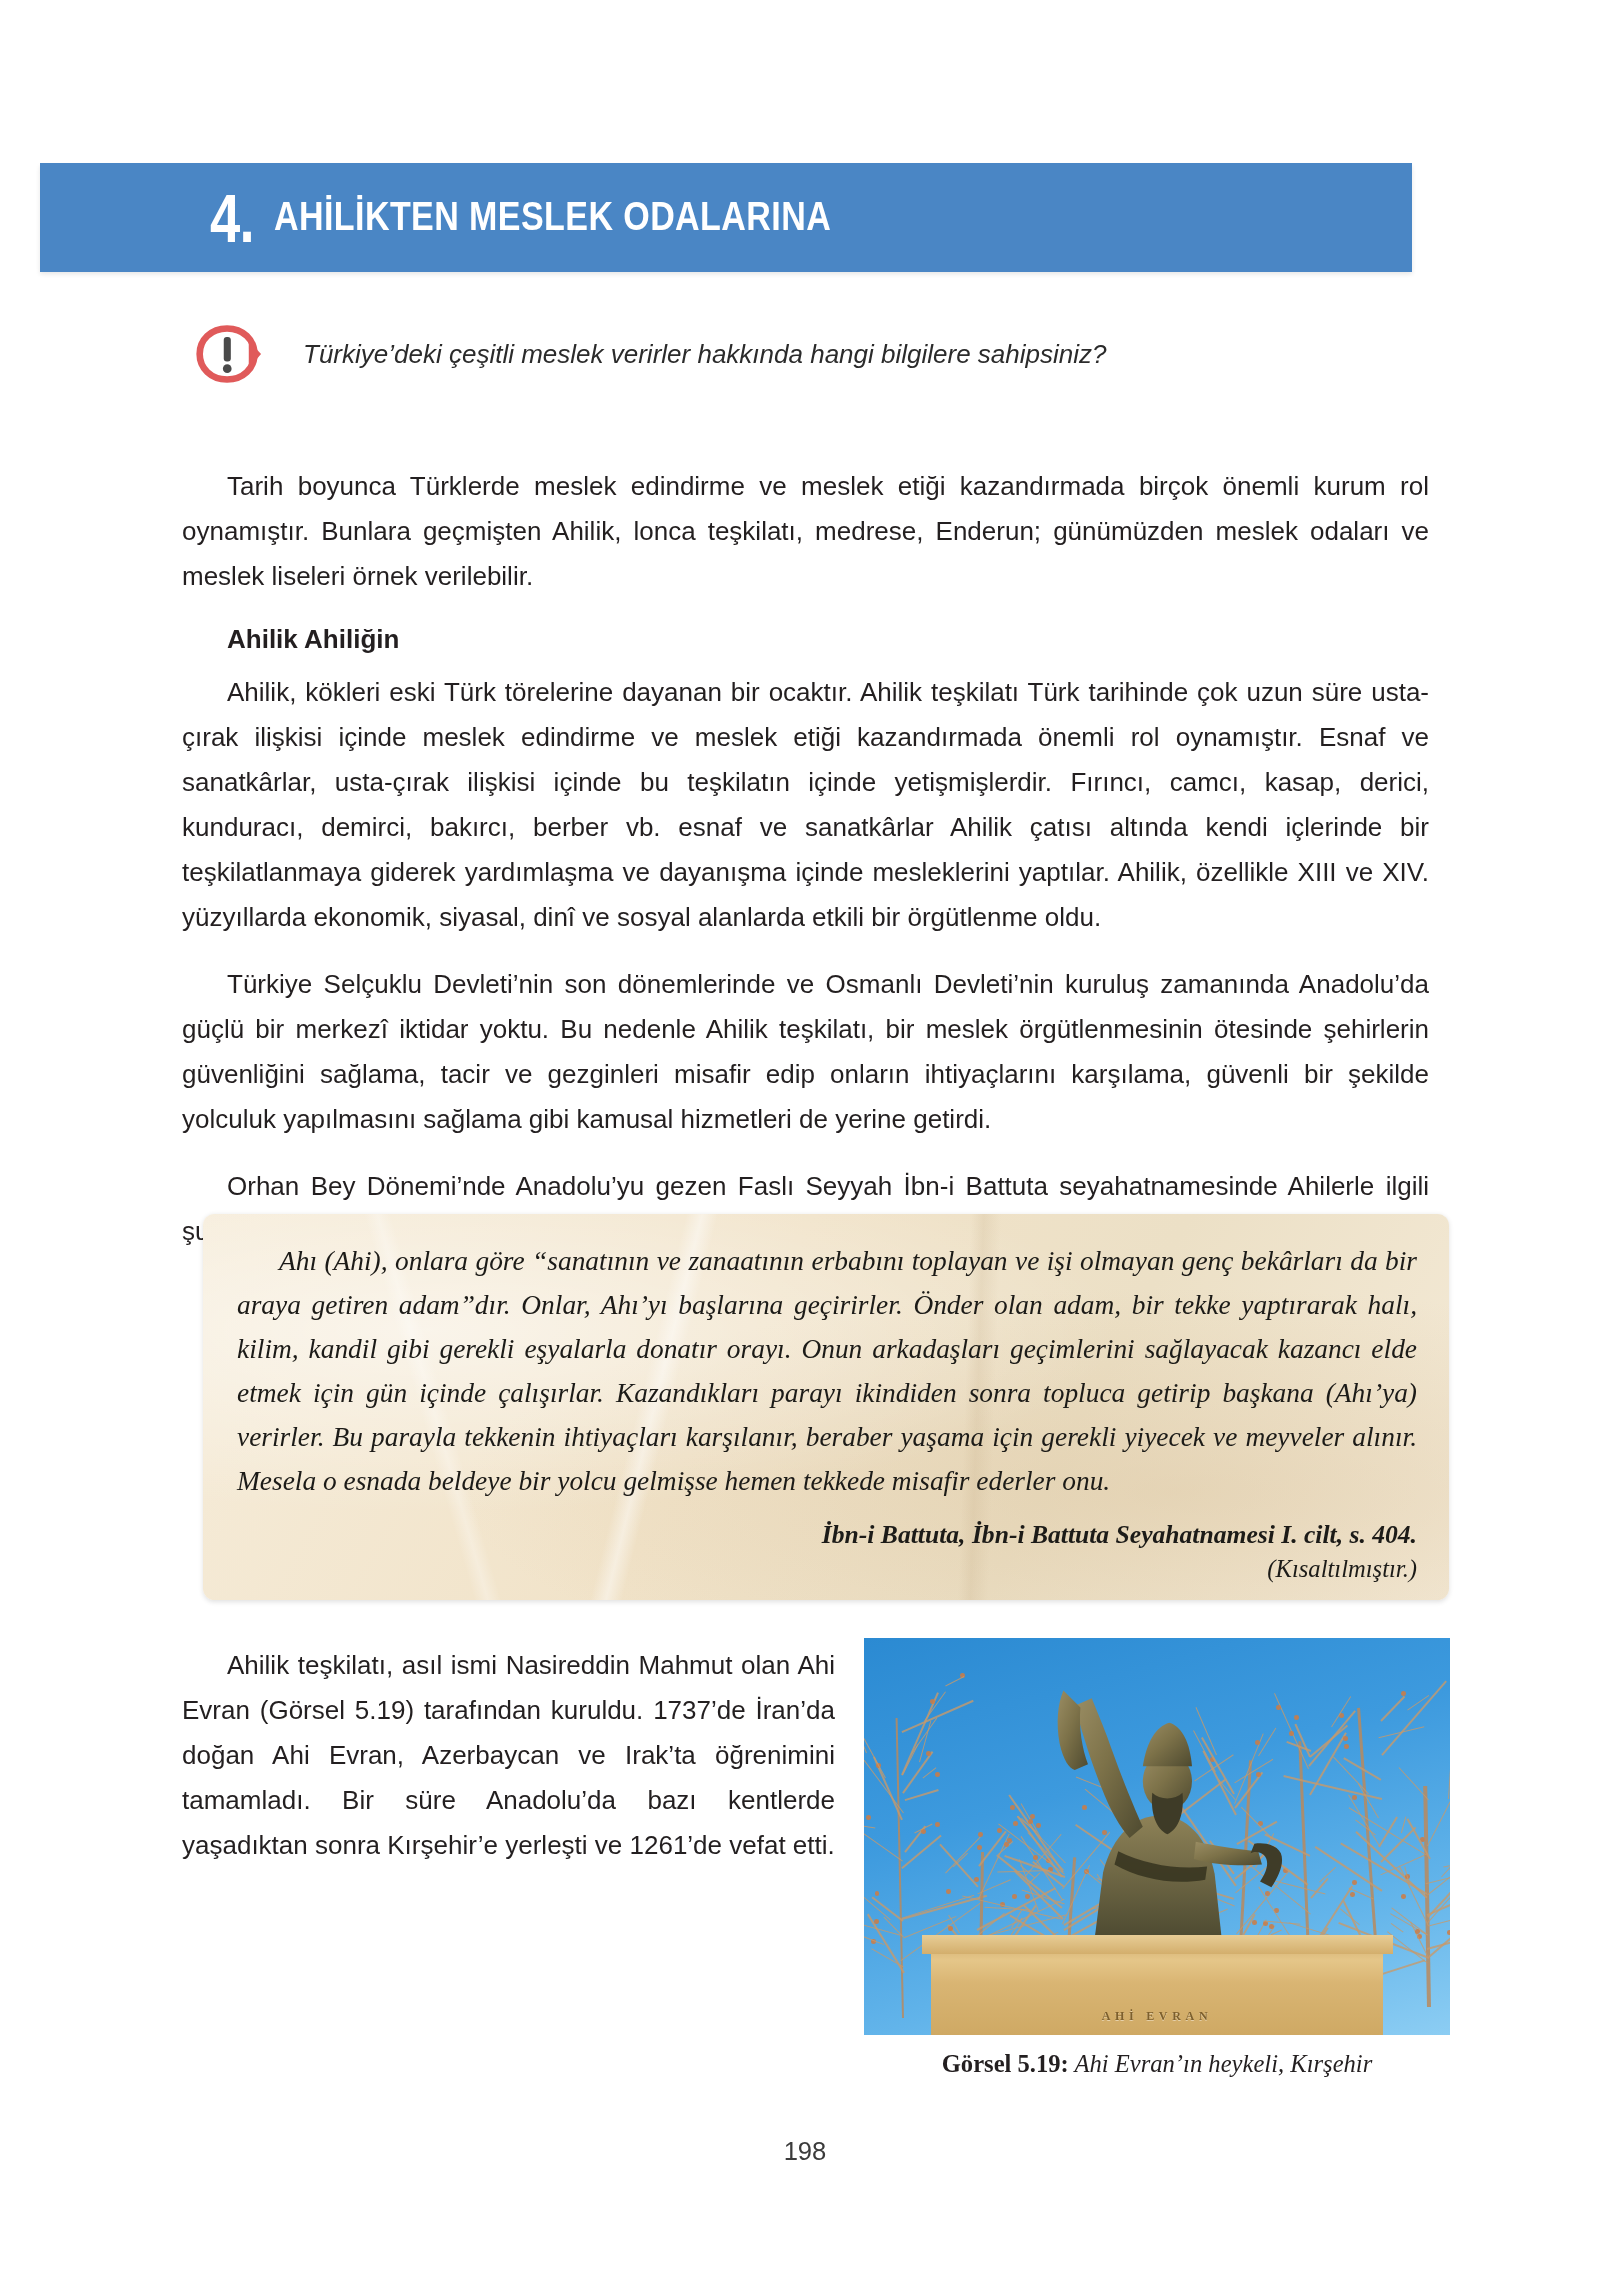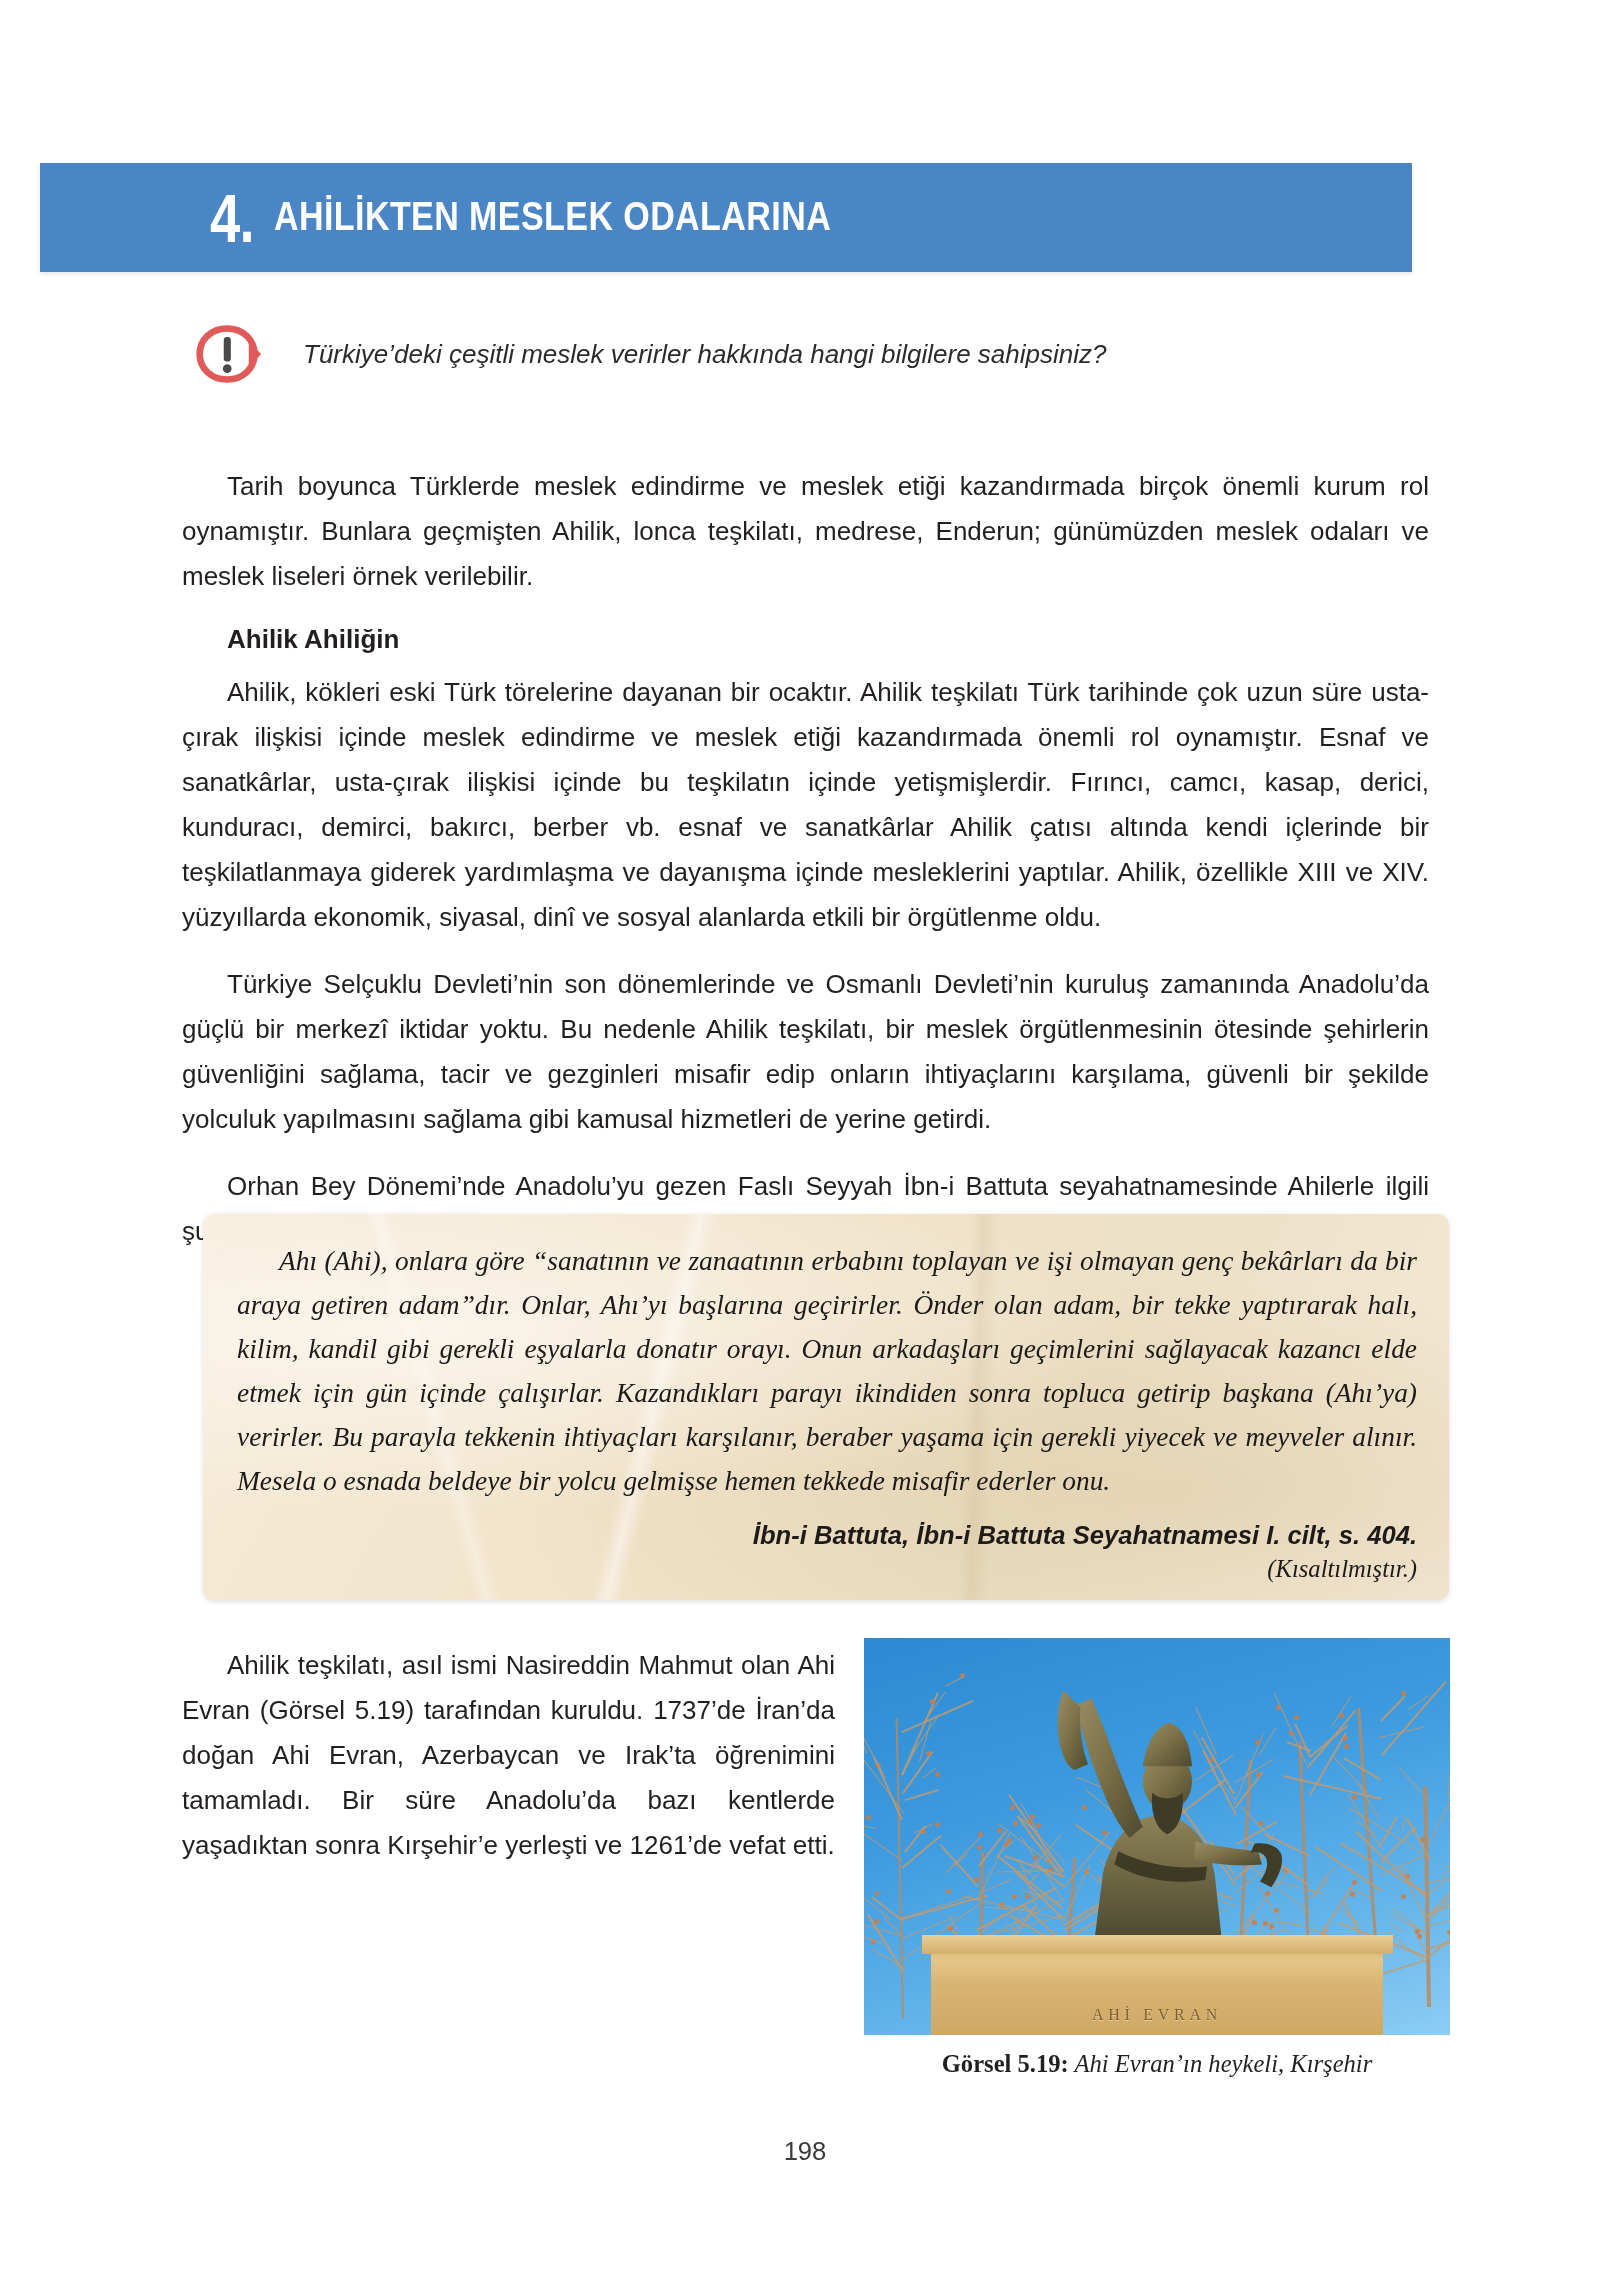--- a/index.html
+++ b/index.html
@@ -145,21 +145,21 @@
     font-family: "Liberation Serif", serif;
     font-style: italic;
     font-size: 27.4px;
     line-height: 44px;
     color: #1c1b18;
     text-align: justify;
     text-indent: 42px;
   }
   .quote-source {
     margin: 15px 0 0 0;
-    font-family: Liberation Sans, sans-serif;
+    font-family: Liberation Serif, serif;
     font-style: italic;
     font-weight: bold;
     font-size: 25.6px;
     line-height: 34px;
     text-align: right;
     color: #1c1b18;
   }
   .quote-note {
     margin: 1.9px 0 0 0;
     font-family: "Liberation Serif", serif;
@@ -250,24 +250,25 @@
     height: 19px;
     background: linear-gradient(180deg, #e7cd96 0%, #d3ae6c 100%);
   }
   .pedestal-label {
     position: absolute;
     left: 0;
     right: 0;
     bottom: 11.4px;
     text-align: center;
     font-family: "Liberation Serif", serif;
-    font-size: 16px;
+    font-size: 12px;
     letter-spacing: 4.7px;
     color: #7d5f2c;
     text-shadow: 0 0.9px 0 rgba(255,255,255,0.45);
+    font-weight: bold;
   }
   .figcaption {
     margin-top: 15px;
     text-align: center;
     font-family: "Liberation Serif", serif;
     font-size: 24.6px;
     font-style: italic;
     color: #231f20;
     white-space: nowrap;
   }

